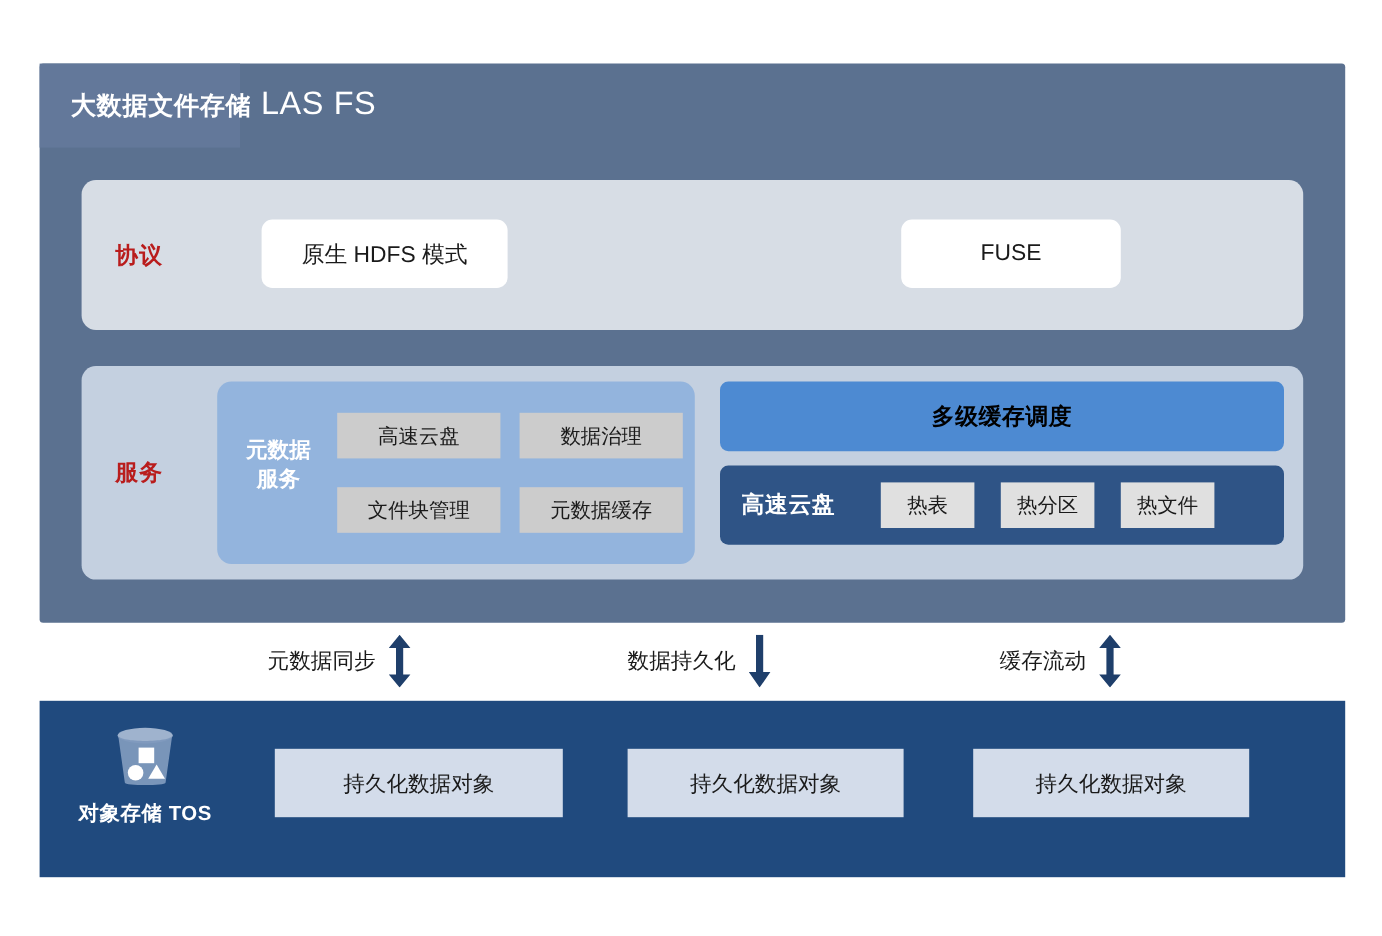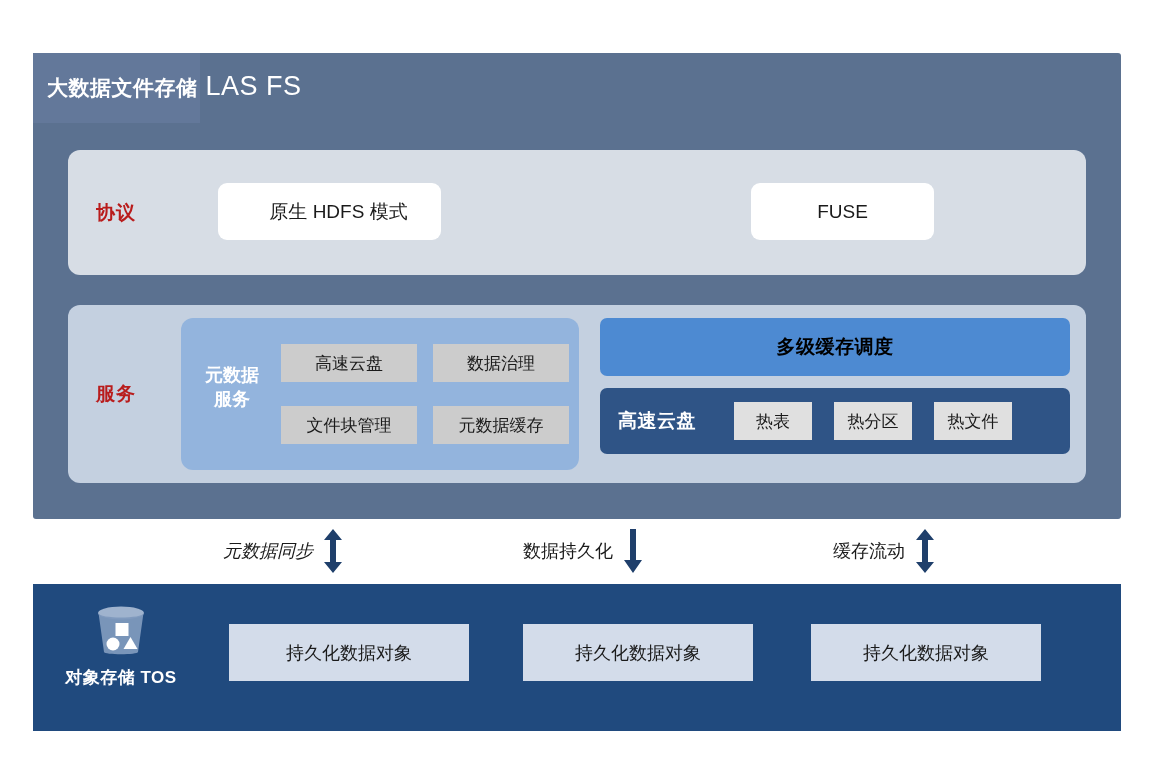--- a/index.html
+++ b/index.html
@@ -28,21 +28,21 @@
   .header-band {
     position: absolute;
     left: 0;
     top: 0;
     width: 167px;
     height: 70px;
     background: #63789a;
   }
   .title {
     position: absolute;
-    left: 14px;
+    left: 26px;
     top: 18px;
     white-space: nowrap;
     color: #ffffff;
     z-index: 3;
   }
   .title .title-cn {
     font-size: 21px;
     font-weight: bold;
     letter-spacing: 0.5px;
   }
@@ -80,21 +80,21 @@
     height: 57px;
     background: #ffffff;
     border-radius: 9px;
     display: flex;
     align-items: center;
     justify-content: center;
     font-size: 19px;
     color: #1a1a1a;
     font-weight: 500;
   }
-  .proto-box.b1 { left: 150px; width: 205px; padding-left: 18px; }
+  .proto-box.b1 { left: 150px; width: 205px; }
   .proto-box.b2 { left: 405px; width: 183px; }
   .proto-box.b3 { left: 683px; width: 183px; }
 
   
   .service-card {
     position: absolute;
     left: 35px;
     top: 252px;
     width: 1018px;
     height: 178px;
@@ -209,21 +209,21 @@
     display: flex;
     align-items: center;
     gap: 10px;
     white-space: nowrap;
   }
   .arrow-item .arrow-label {
     font-size: 18px;
     color: #1a1a1a;
     font-weight: 500;
   }
-  .a1 { left: 190px; font-style: italic; }
+  .a1 { left: 190px; }
   .a2 { left: 490px; }
   .a3 { left: 800px; }
   .arrow-glyph { display: block; }
 
   
   .tos-panel {
     position: absolute;
     left: 33px;
     top: 584px;
     width: 1088px;

